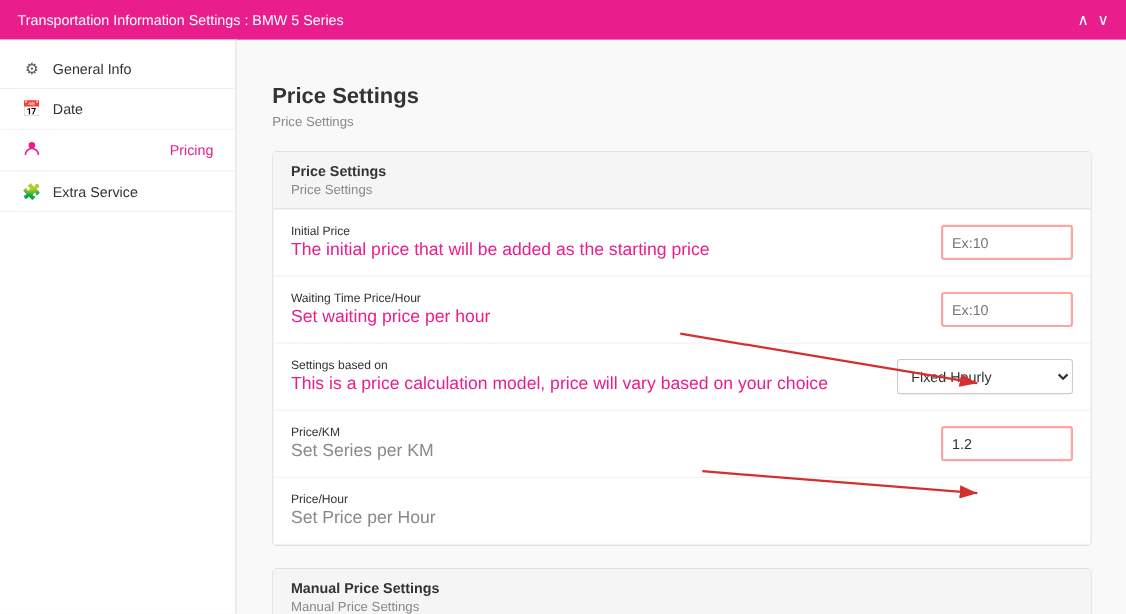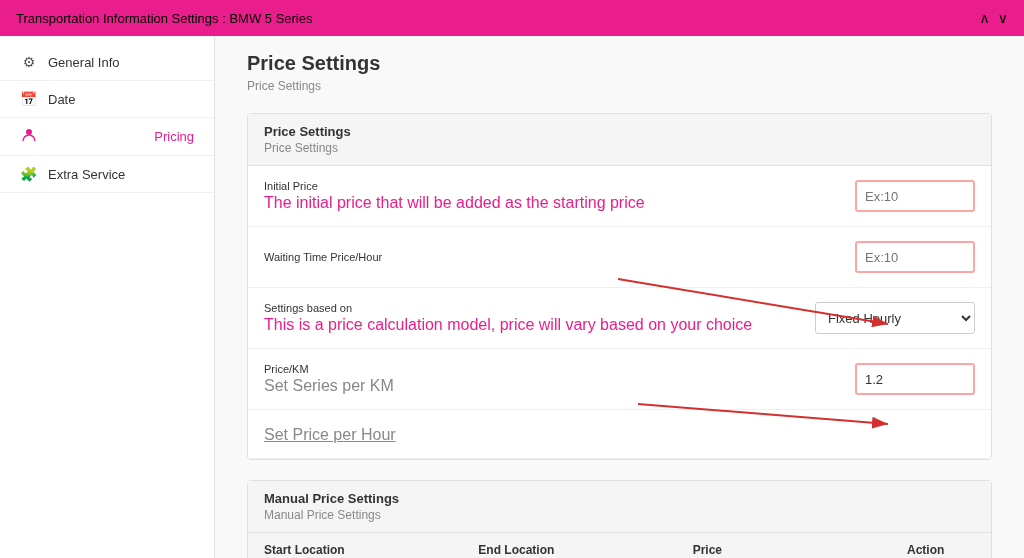--- a/index.html
+++ b/index.html
@@ -1,21 +1,21 @@
 <!DOCTYPE html>
 <html><head>
   <meta charset="utf-8">
   <style>
     * { box-sizing: border-box; margin: 0; padding: 0; }
     body { font-family: 'Segoe UI', Arial, sans-serif; font-size: 13px; background: #f5f5f5; color: #333; }
 
     
     .top-header {
       background: #e91e8c;
-      color: #000000;
+      color: #ffffff;
       padding: 0 16px;
       height: 36px;
       display: flex;
       align-items: center;
       justify-content: space-between;
     }
     .top-header-title { font-size: 13px; font-weight: 500; }
     .top-header-controls { display: flex; gap: 8px; align-items: center; }
     .top-header-controls span { font-size: 14px; cursor: pointer; }
 
@@ -41,21 +41,21 @@
       border-bottom: 1px solid #f0f0f0;
     }
     .sidebar-item.active { color: #e91e8c; font-weight: 500; justify-content: space-between; }
     .sidebar-icon { font-size: 14px; color: #555; width: 18px; text-align: center; }
     .sidebar-item.active .sidebar-icon { color: #e91e8c; }
 
     
     .main-content {
       flex: 1;
       overflow-y: auto;
-      padding: 16px 32px;
+      padding: 40px 32px;
       background: #f9f9f9;
     }
 
     .page-title {
       font-size: 20px;
       font-weight: 600;
       color: #333;
       margin-bottom: 4px;
     }
     .breadcrumb {
@@ -211,20 +211,21 @@
         <div class="form-label-group">
           <div class="form-label">Initial Price</div>
           <div class="form-hint">The initial price that will be added as the starting price</div>
         </div>
         <input type="text" class="form-input" placeholder="Ex:10" value="" style="">
       </div>
 
       <div class="form-row">
         <div class="form-label-group">
           <div class="form-label">Waiting Time Price/Hour</div>
+          <div class="form-hint">Set waiting price per hour</div>
         </div>
         <input type="text" class="form-input" placeholder="Ex:10" value="" style="">
       </div>
 
       <div class="form-row" style="position:relative;">
         <div class="form-label-group">
           <div class="form-label">Settings based on</div>
           <div class="form-hint">This is a price calculation model, price will vary based on your choice</div>
         </div>
         <select class="form-select">
@@ -238,21 +239,22 @@
       <div class="form-row">
         <div class="form-label-group">
           <div class="form-label">Price/KM</div>
           <div class="form-hint" style="color:#888;">Set Series per KM</div>
         </div>
         <input type="text" class="form-input" placeholder="" value="1.2" style="">
       </div>
 
       <div class="form-row">
         <div class="form-label-group">
-          <div class="form-hint" style="color:#888;text-decoration:underline;">Set Price per Hour</div>
+          <div class="form-label">Price/Hour</div>
+          <div class="form-hint" style="color:#888;">Set Price per Hour</div>
         </div>
       </div>
 
       <svg class="arrows-overlay" style="position:absolute;top:0;left:0;width:100%;height:100%;pointer-events:none;overflow:visible;">
 
         <defs>
           <marker id="arrowhead1" markerWidth="8" markerHeight="6" refX="8" refY="3" orient="auto">
             <polygon points="0 0, 8 3, 0 6" fill="#d32f2f"></polygon>
           </marker>
           <marker id="arrowhead2" markerWidth="8" markerHeight="6" refX="8" refY="3" orient="auto">

